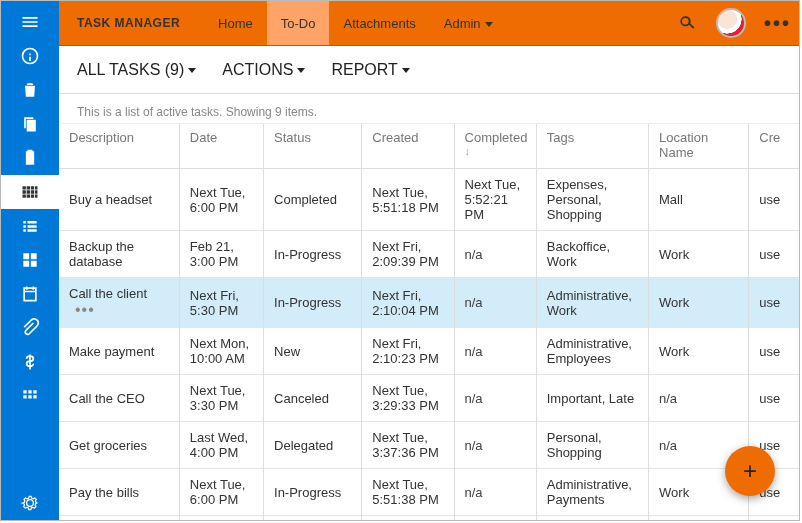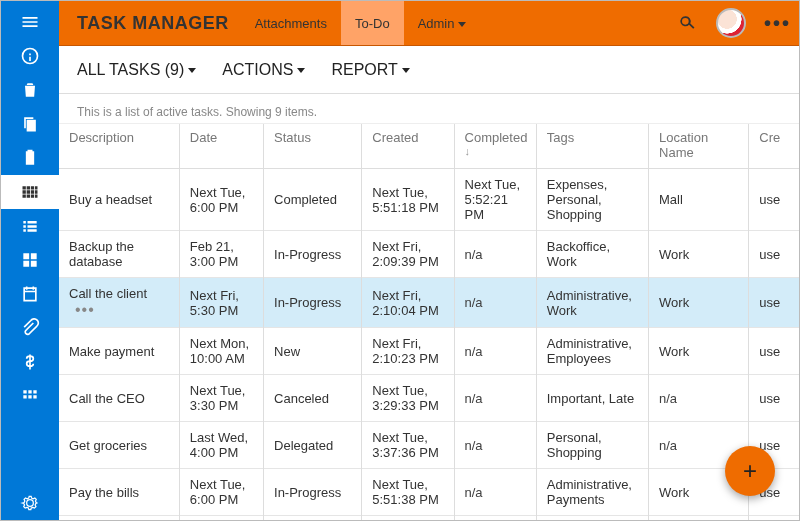--- a/index.html
+++ b/index.html
@@ -8,21 +8,21 @@
 
   
   .sidebar { position: absolute; left: 0; top: 0; width: 58px; height: 100%; background: #0078d7; display: flex; flex-direction: column; align-items: center; padding-top: 4px; }
   .sidebar .sb-item { width: 58px; height: 34px; display: flex; align-items: center; justify-content: center; cursor: pointer; color: #fff; }
   .sidebar .sb-item.active { background: #fff; color: #333; }
   .sidebar .sb-item svg { width: 20px; height: 20px; fill: currentColor; }
   .sidebar .spacer { flex: 1; }
 
   
   .topbar { position: absolute; left: 58px; top: 0; right: 0; height: 45px; background: #ef6c00; display: flex; align-items: center; padding: 0 8px 0 18px; color: #333; border-bottom: 1px solid #c75600; }
-  .brand { font-weight: 700; letter-spacing: 0.5px; font-size: 18px; margin-right: 12px; }
+  .brand { font-weight: 700; letter-spacing: 0.5px; font-size: 12px; margin-right: 24px; }
   .nav { display: flex; align-items: center; height: 100%; }
   .nav-item { padding: 0 14px; height: 100%; display: flex; align-items: center; font-size: 13px; color: #333; cursor: pointer; }
   .nav-item.active { background: #ffa367; }
   .nav-item .caret { margin-left: 4px; }
   .top-right { margin-left: auto; display: flex; align-items: center; gap: 18px; }
   .top-icon { width: 22px; height: 22px; display: flex; align-items: center; justify-content: center; cursor: pointer; }
   .top-icon svg { width: 20px; height: 20px; fill: #333; }
   .avatar { width: 30px; height: 30px; border-radius: 50%; background: radial-gradient(circle at 35% 35%, #fbe3d6 0 40%, #fff 41% 60%, #d23 61% 100%); border: 2px solid #bbb; cursor: pointer; }
   .dots { font-size: 20px; letter-spacing: 2px; cursor: pointer; font-weight: bold; line-height: 10px; }
 
@@ -130,24 +130,27 @@
         <svg viewBox="0 0 24 24">
           <path d="M12 8a4 4 0 100 8 4 4 0 000-8zm9 4l-2 .5-.8 2 .9 1.9-1.7 1.7-1.9-.9-2 .8-.5 2h-2.4l-.5-2-2-.8-1.9.9-1.7-1.7.9-1.9-.8-2L3 12l2-.5.8-2-.9-1.9L6.6 6l1.9.9 2-.8.5-2h2.4l.5 2 2 .8 1.9-.9 1.7 1.7-.9 1.9.8 2z" fill="none" stroke="currentColor" stroke-width="1.5"></path>
         </svg>
       </div>
   </div>
 
   <div class="topbar">
     <div class="brand">TASK MANAGER</div>
     <div class="nav">
       <div class="nav-item">
-          <span>Attachments</span>
+          <span>Home</span>
         </div>
       <div class="nav-item active">
           <span>To-Do</span>
+        </div>
+      <div class="nav-item">
+          <span>Attachments</span>
         </div>
       <div class="nav-item">
           <span>Admin</span>
           <span class="caret"></span>
         </div>
     </div>
     <div class="top-right">
       <div class="top-icon">
           <svg viewBox="0 0 24 24">
             <path d="M10 4a6 6 0 104.47 10.03l5 5 1.5-1.5-5-5A6 6 0 0010 4zm0 2a4 4 0 110 8 4 4 0 010-8z"></path>

